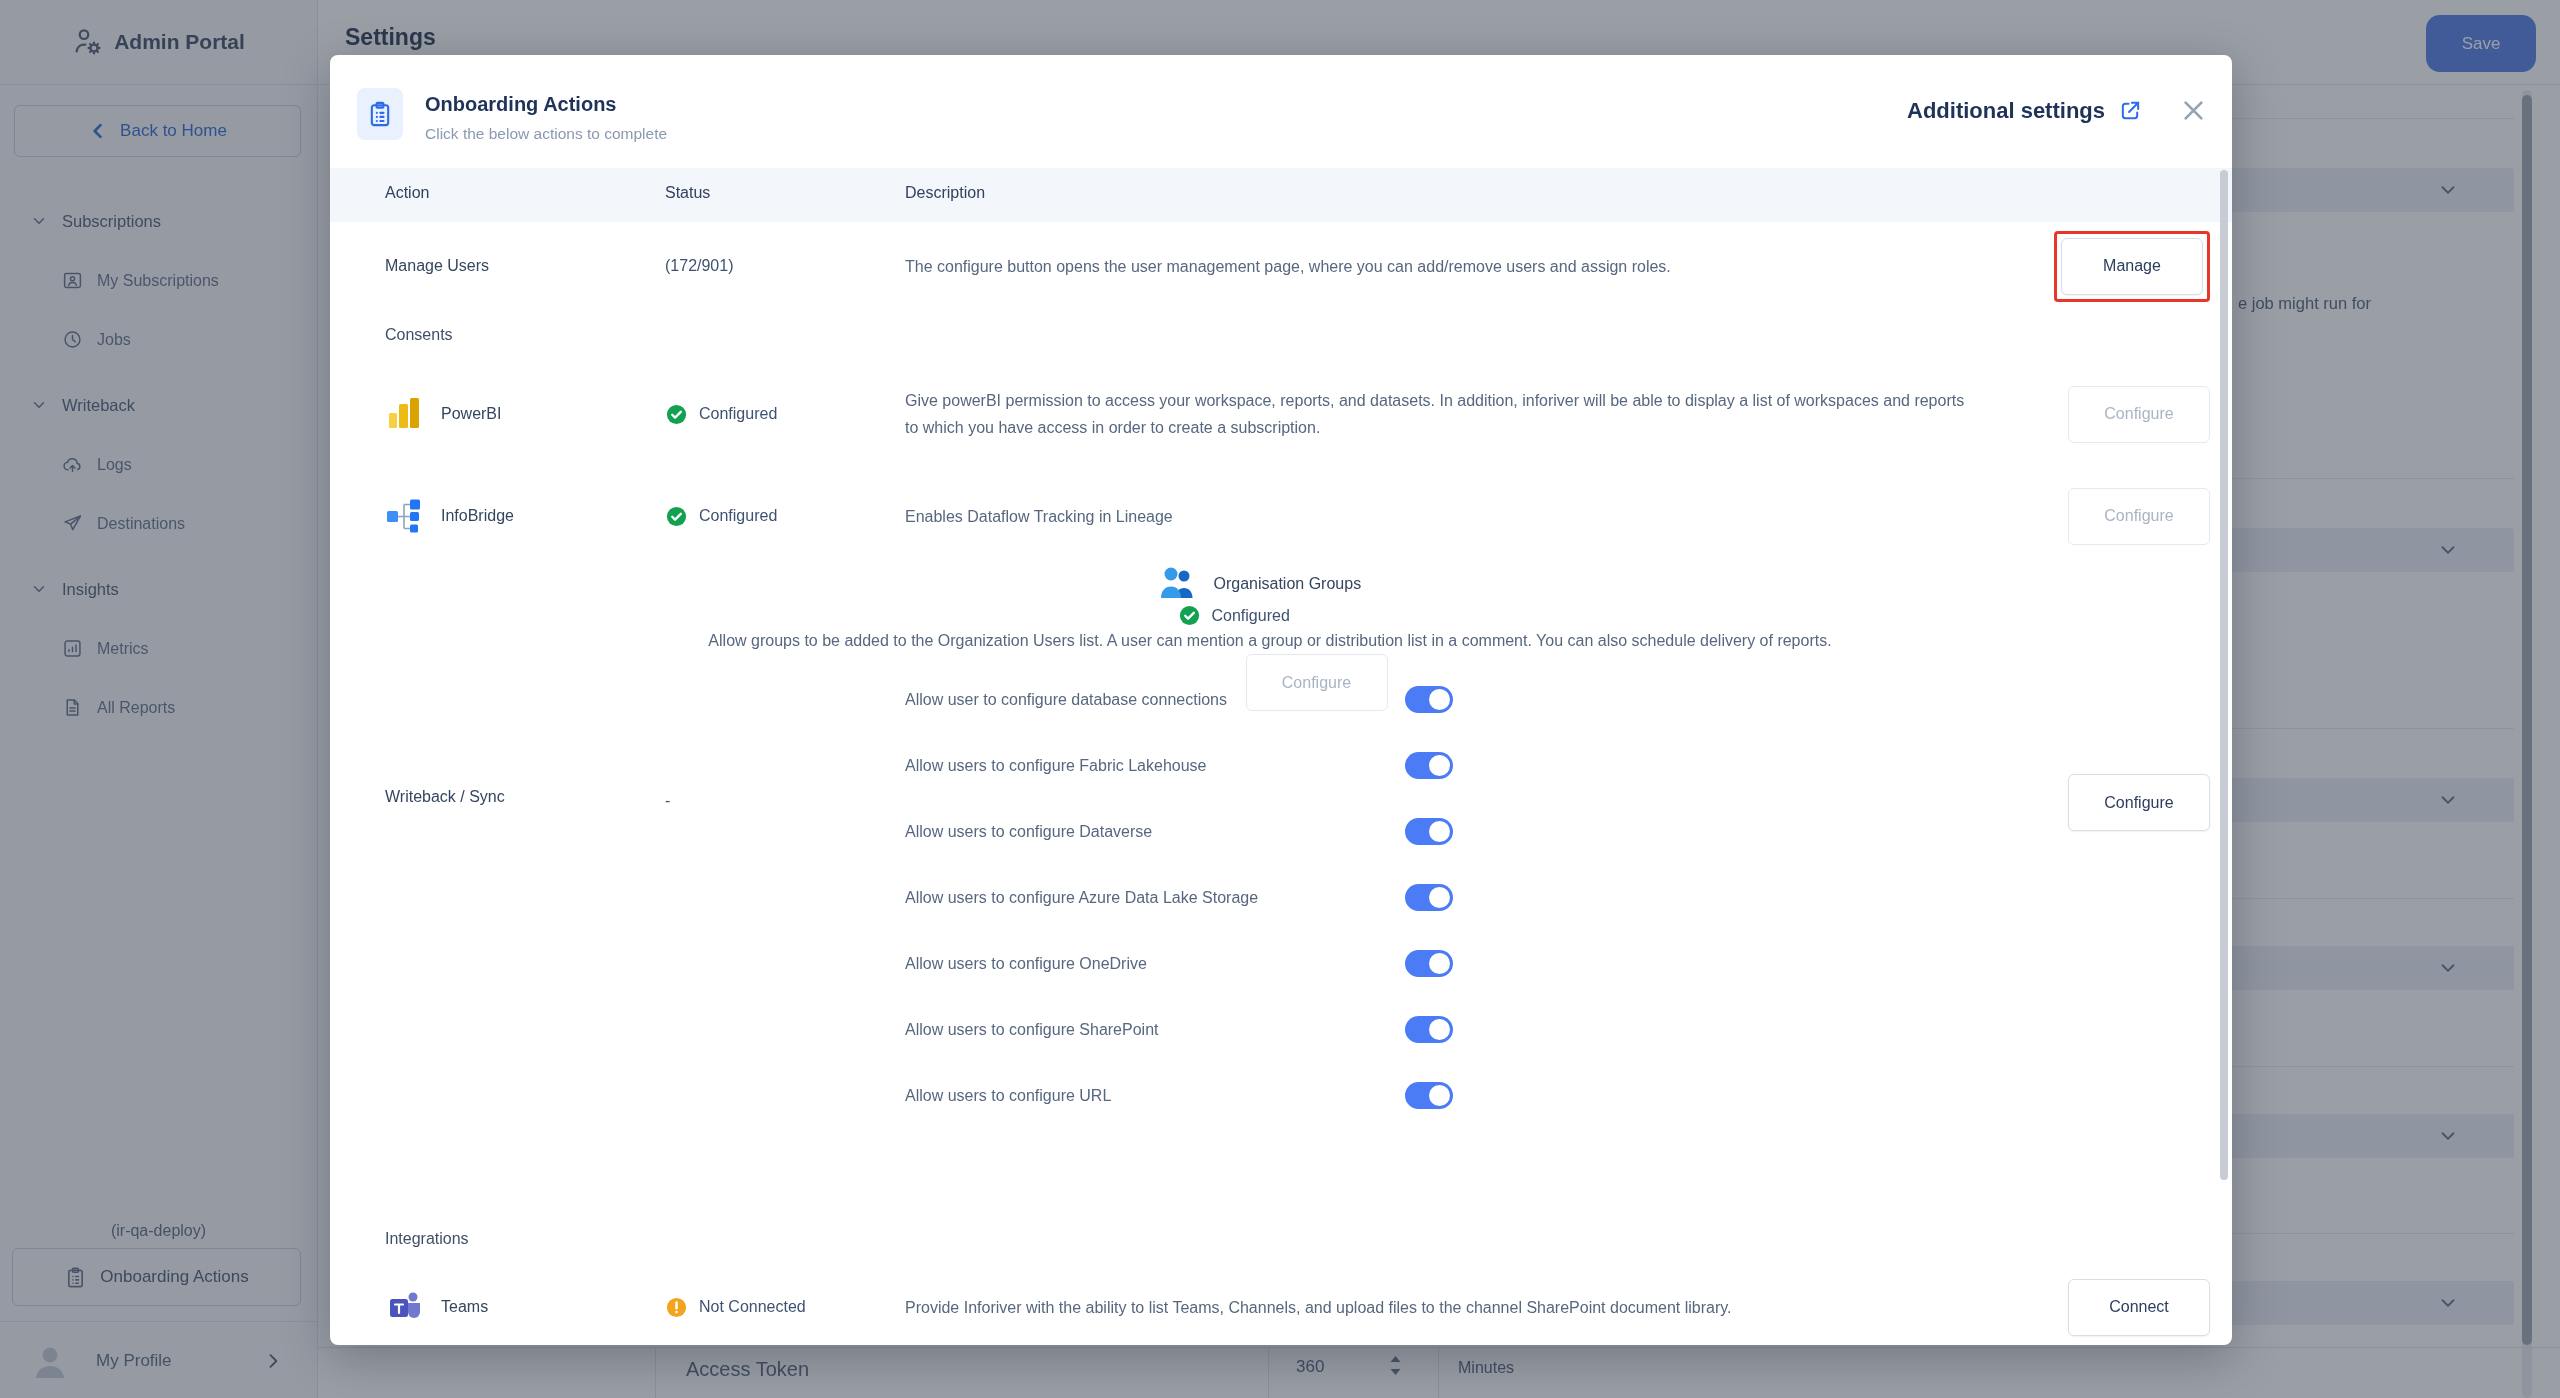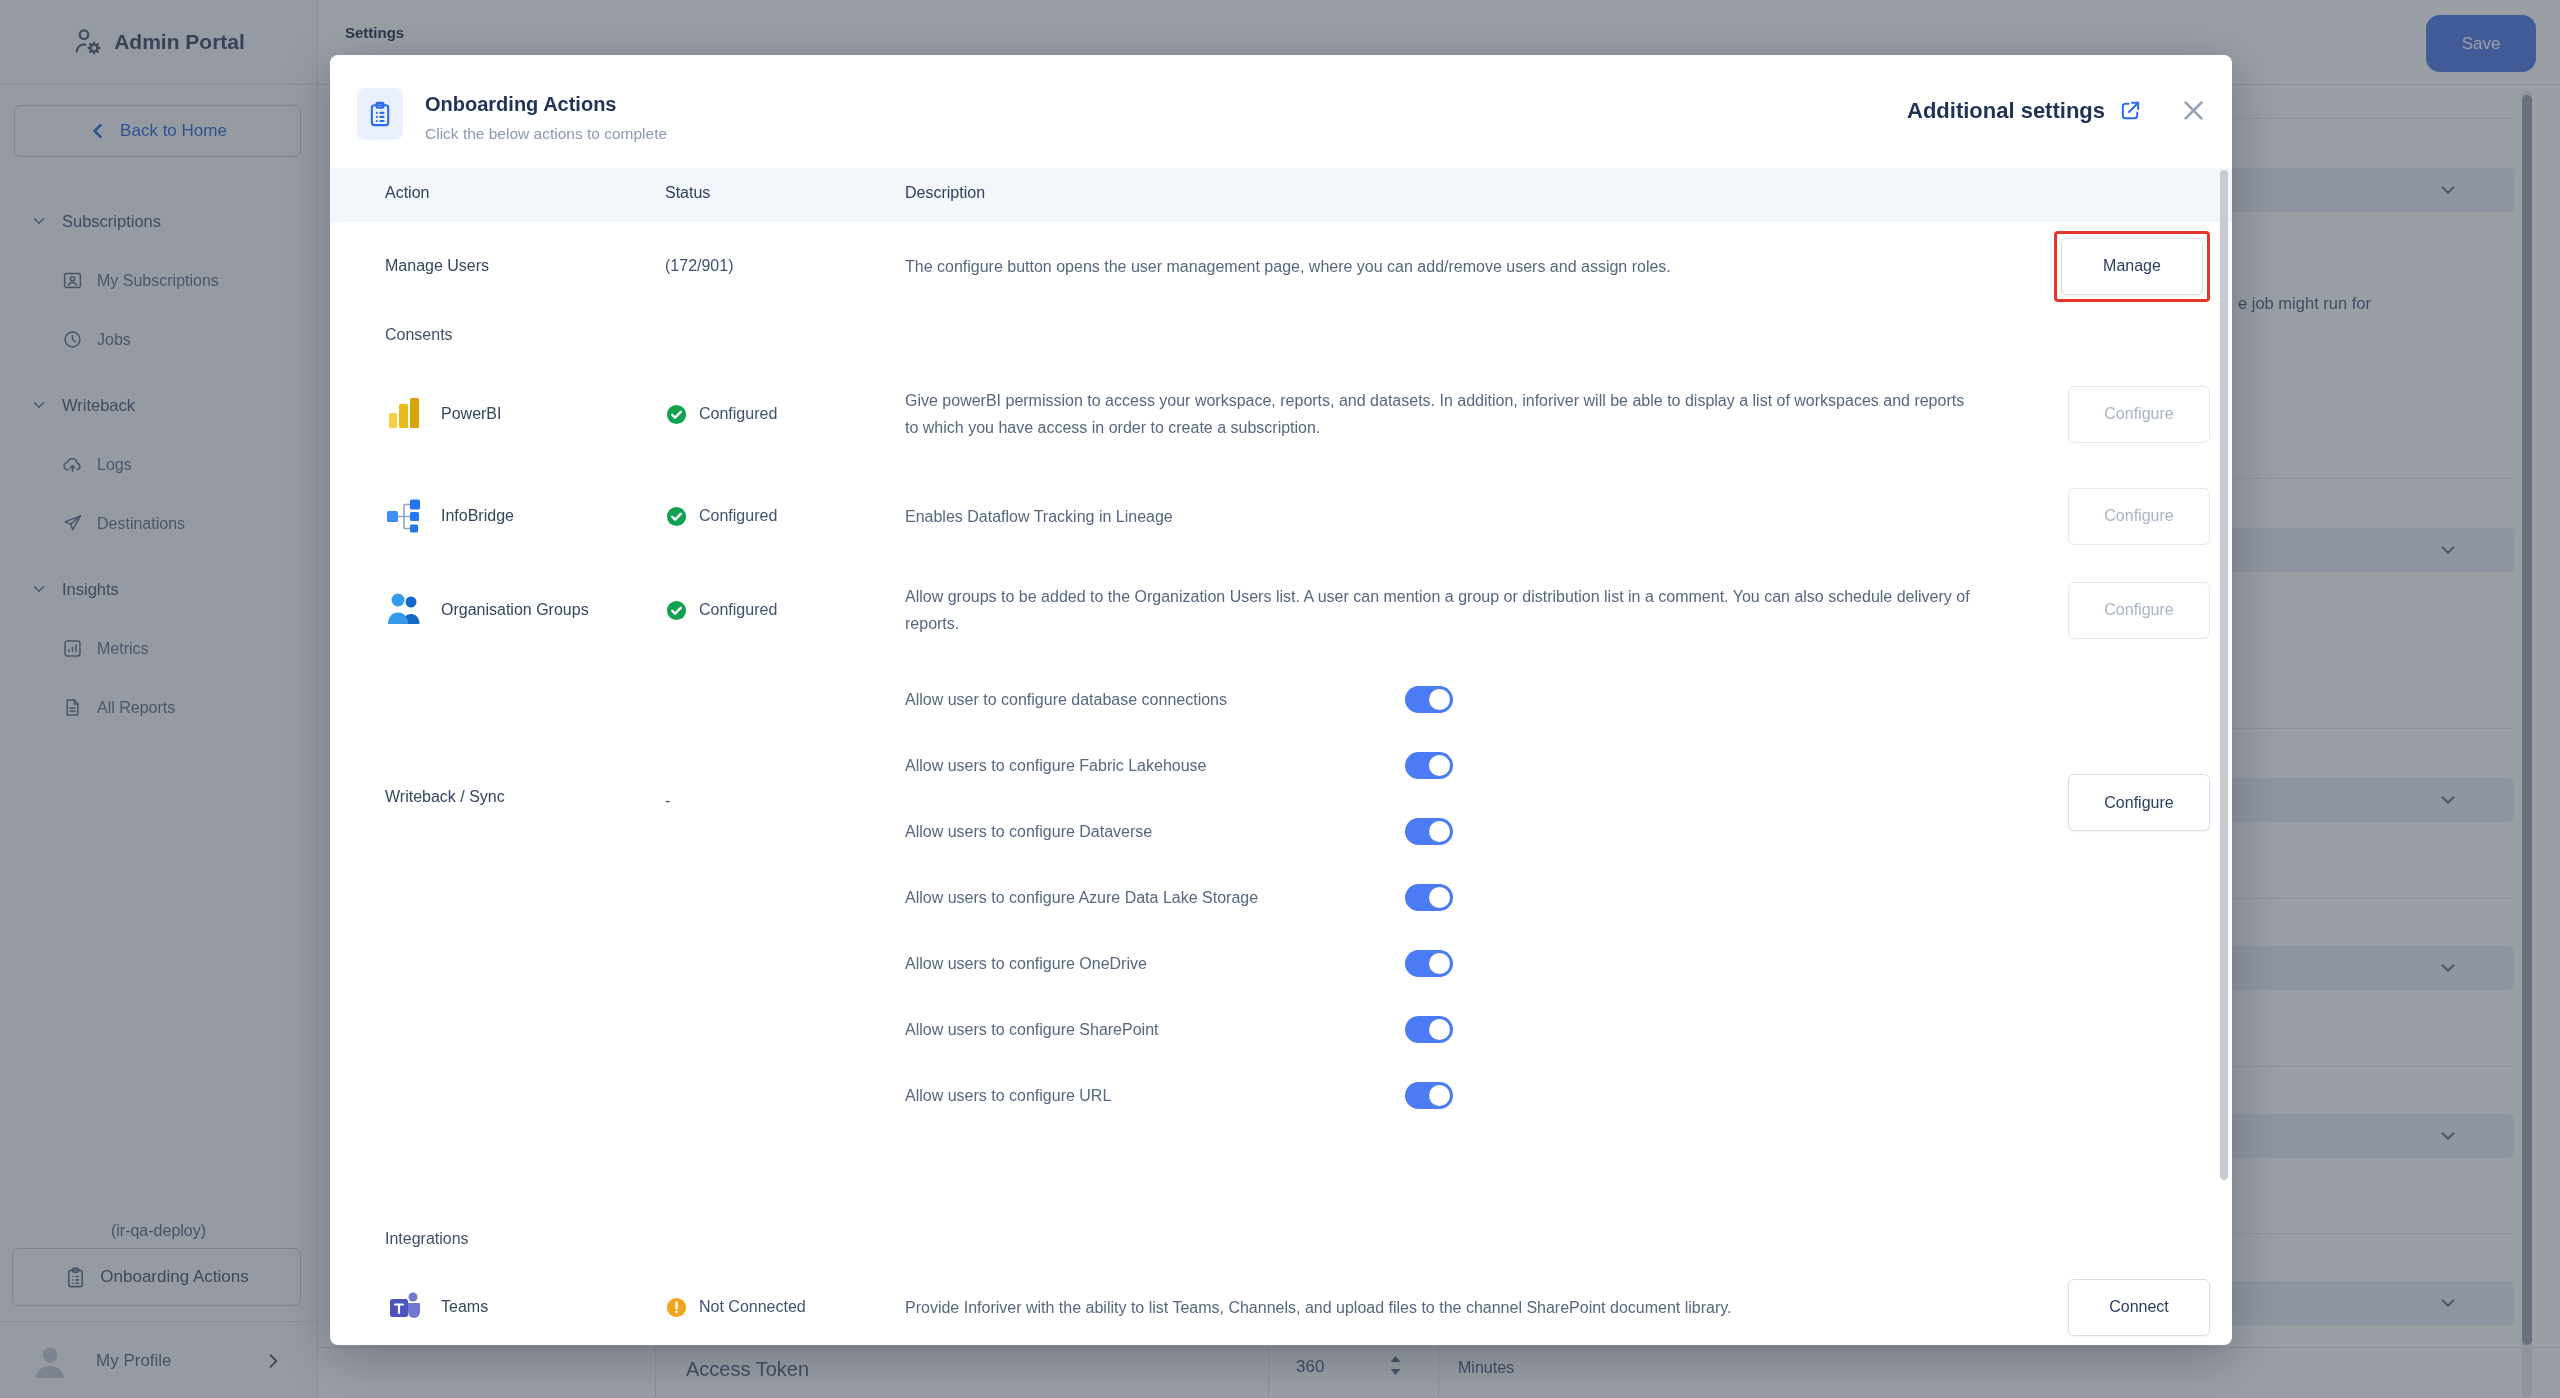--- a/index.html
+++ b/index.html
@@ -20,21 +20,21 @@
   .nicon { color:#6b7a93; flex:none; }
   .sb-deploy { position:absolute; bottom:158px; width:100%; text-align:center; color:#64748b; font-size:16px; }
   .sb-onboarding { position:absolute; left:12px; right:16px; bottom:92px; height:58px; border:1px solid #c9d3e0; border-radius:6px; display:flex; align-items:center; justify-content:center; gap:13px; color:#55647e; font-size:17px; font-weight:500; cursor:pointer; }
   .sb-divider { position:absolute; left:0; right:0; bottom:76px; border-top:1px solid #e3e8ef; }
   .sb-profile { position:absolute; left:0; right:0; bottom:0; height:74px; display:flex; align-items:center; padding:0 34px 0 30px; color:#64748b; font-size:17px; cursor:pointer; }
   .sb-profile .lbl { margin-left:26px; flex:1; }
 
   
   .main { position:absolute; left:318px; top:0; width:2242px; height:1398px; background:#fff; z-index:1; }
   .topbar { position:absolute; left:0; top:0; right:0; height:85px; border-bottom:1px solid #e6eaf0; background:#fff; }
-  .page-title { position:absolute; left:27px; top:24px; font-size:15px; font-weight:600; color:#36455f; }
+  .page-title { position:absolute; left:27px; top:24px; font-size:23px; font-weight:600; color:#36455f; }
   .save-btn { position:absolute; right:24px; top:15px; width:110px; height:57px; background:#5b86e8; color:#fff; font-size:17px; font-weight:500; border:none; border-radius:14px; cursor:pointer; }
   .acc-bar { position:absolute; left:30px; right:46px; height:44px; background:#edf1f7; border-radius:3px; cursor:pointer; }
   .acc-bar .chev { position:absolute; right:55px; top:11px; color:#6b7a93; }
   .acc-line { position:absolute; left:30px; right:46px; border-top:1px solid #e9edf3; }
   .bg-cut-text { position:absolute; left:1920px; top:294px; font-size:16.5px; color:#5d6c85; }
   .bottom-line { position:absolute; left:0; right:0; top:1347px; border-top:1px solid #e4e8ee; }
   .vline { position:absolute; top:1347px; bottom:0; border-left:1px solid #e4e8ee; }
   .bg-token-label { position:absolute; left:368px; top:1358px; font-size:20px; color:#5f6e88; }
   .bg-token-value { position:absolute; left:978px; top:1357px; font-size:17px; color:#5c6c86; cursor:text; }
   .stepper { position:absolute; left:1072px; top:1356px; display:flex; flex-direction:column; gap:5px; align-items:center; cursor:pointer; }
@@ -56,21 +56,21 @@
   .m-close { margin-left:38px; color:#97a2b4; cursor:pointer; background:none; border:none; }
   .m-thead { position:absolute; left:0; right:0; top:113px; height:54px; background:#f3f6fb; }
   .m-thead span { position:absolute; top:16px; font-size:16px; font-weight:500; color:#31425e; }
   .th-action { left:55px; } .th-status { left:335px; } .th-desc { left:575px; }
   .m-body { position:absolute; left:0; right:0; top:167px; bottom:0; overflow:hidden; }
   .row { display:flex; padding-left:55px; padding-right:22px; align-items:center; }
   .c-action { width:280px; flex:none; display:flex; align-items:center; gap:16px; font-size:16px; color:#35465f; }
   .c-status { width:240px; flex:none; display:flex; align-items:center; gap:11px; font-size:16px; color:#3f5270; }
   .c-desc { flex:1; padding-right:55px; font-size:16px; line-height:27px; color:#57677f; }
   .c-btn { width:180px; flex:none; display:flex; justify-content:flex-end; align-items:center; }
-  .r0 { height:88px; } .r2 { height:108px; } .r3 { height:96px; } .r4 { height:92px; } .r7 { height:90px; }
+  .r0 { height:88px; } .r2 { height:108px; } .r3 { height:96px; } .r4 { height:92px;flex-direction:column; } .r7 { height:90px; }
   .sec-row { height:50px; display:flex; align-items:center; padding-left:55px; font-size:16px; color:#404f68; }
   .sec-row.r6 { height:46px; }
   .r5 { height:560px; align-items:flex-start; }
   .r5 .c-action { padding-top:132px; } .r5 .c-status { padding-top:136px; } .r5 .c-btn { padding-top:118px; }
   .wb-desc { margin-top:16px; }
   .toggle-row { height:66px; width:548px; display:flex; align-items:center; justify-content:space-between; }
   .toggle-row:first-of-type { margin-top:10px; }
   .tg-label { font-size:16px; color:#57677f; }
   .toggle { width:48px; height:27px; border-radius:14px; background:#cbd4e1; position:relative; cursor:pointer; flex:none; }
   .toggle.on { background:#4b7cf5; }

